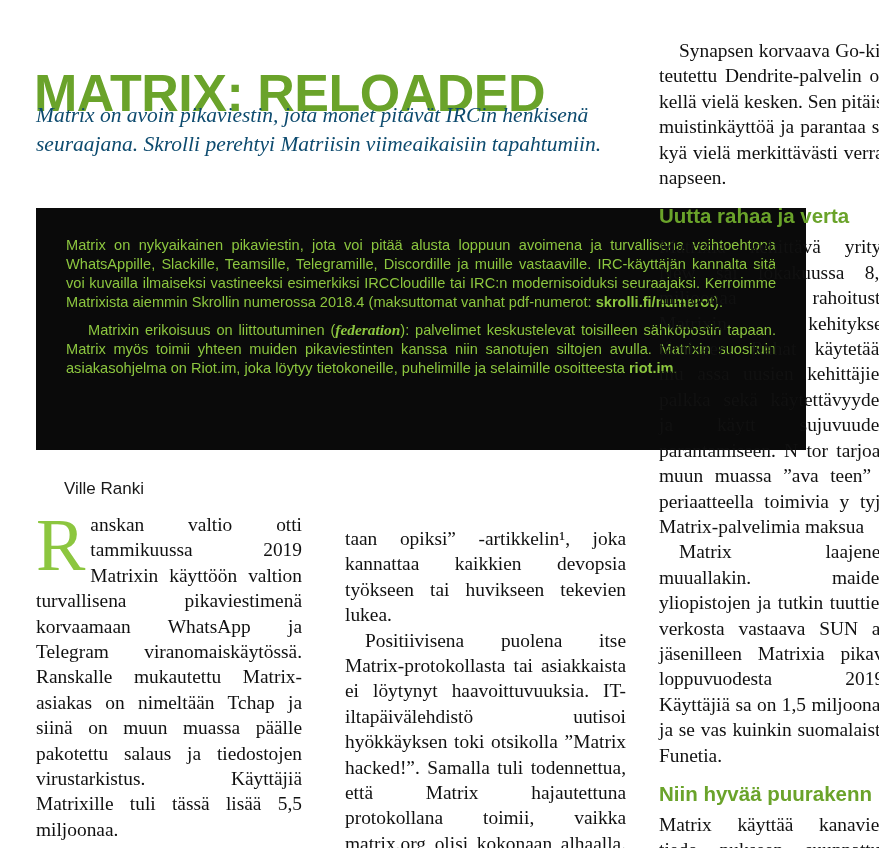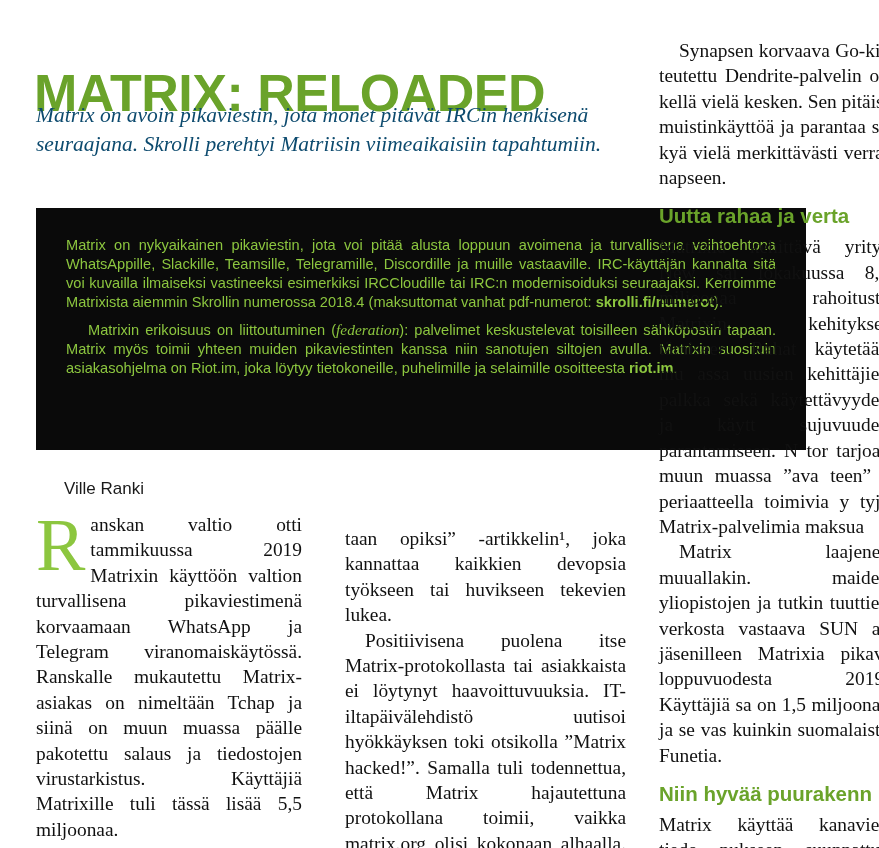--- a/index.html
+++ b/index.html
@@ -73,20 +73,21 @@
   }
   .leadbox .mono {
     font-family: "Liberation Sans", sans-serif;
     font-weight: bold;
     color: #8cc63f;
   }
   .leadbox em {
     font-family: "Liberation Serif", serif;
     font-style: italic;
     font-size: 15.4px;
+    font-weight: bold;
   }
 
   
   .byline {
     position: absolute;
     left: 36px;
     top: 479px;
     font-family: "Liberation Sans", sans-serif;
     font-size: 17px;
     color: #1a1a1a;

